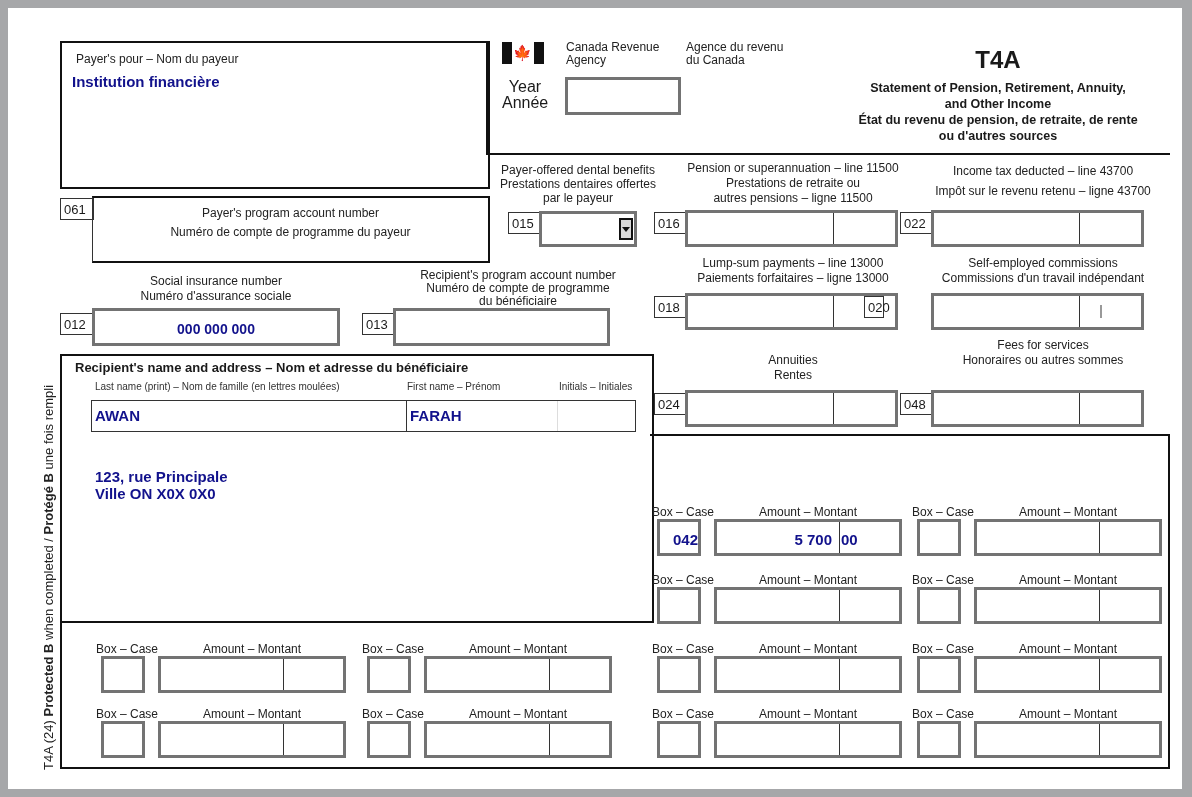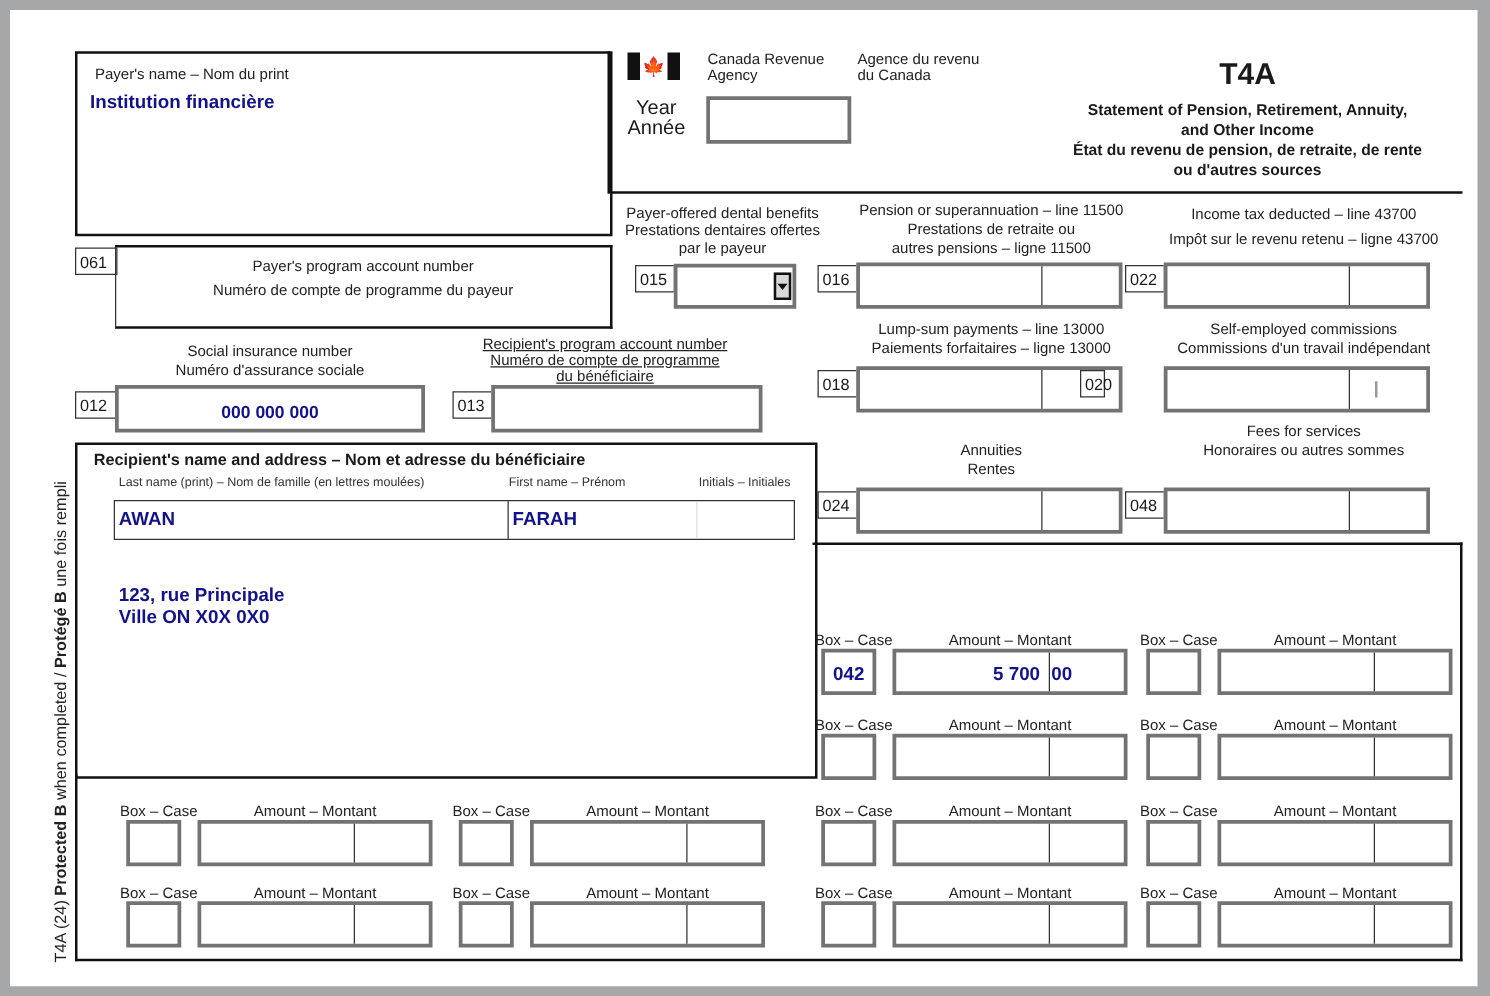--- a/index.html
+++ b/index.html
@@ -34,21 +34,21 @@
   .flag { position: absolute; display: flex; align-items: center; gap: 2px; }
   .flag .bar { width: 10px; height: 22px; background: #111; }
   .flag .leaf { width: 18px; height: 22px; display: flex; align-items: center; justify-content: center; font-size: 15px; color: #111; }
 </style>
 </head>
 <body>
 
 <div class="page">
 
   <div class="abs thick" style="left:52px; top:33px; width:426px; height:144px;">
-    <div class="abs lbl" style="left:14px; top:9px;">Payer's name – Nom du print</div>
+    <div class="abs lbl" style="left:14px; top:9px;">Payer's pour – Nom du payeur</div>
     <div class="abs fill" style="left:10px; top:30px; font-size:15px;">Institution financière</div>
   </div>
 
   <div class="flag" style="left:494px; top:34px;">
     <div class="bar"></div>
       <div class="leaf">🍁</div>
       <div class="bar"></div>
   </div>
   <div class="abs lbl" style="left:558px; top:33px; line-height:13px;">
     <div>Canada Revenue</div>
@@ -117,21 +117,21 @@
 
   <div class="abs lbl center" style="left:84px; top:266px; width:248px; line-height:15px;">
     <div>Social insurance number</div>
       <div>Numéro d'assurance sociale</div>
   </div>
   <div class="boxnum" style="left:52px; top:305px; width:33px;">012</div>
   <div class="field" style="left:84px; top:300px; width:248px; height:38px;">
     <div class="abs fill center" style="left:0; right:0; top:10px; font-size:14px;">000 000 000</div>
   </div>
 
-  <div class="abs lbl center" style="left:366px; top:261px; width:220px; line-height:13px;text-decoration:underline;">
+  <div class="abs lbl center" style="left:400px; top:261px; width:220px; line-height:13px;">
     <div>Recipient's program account number</div>
       <div>Numéro de compte de programme</div>
       <div>du bénéficiaire</div>
   </div>
   <div class="boxnum" style="left:354px; top:305px; width:32px;">013</div>
   <div class="field" style="left:385px; top:300px; width:217px; height:38px;">
     <span></span>
   </div>
 
   <div class="abs lbl center" style="left:660px; top:248px; width:250px; line-height:15px;">
@@ -194,21 +194,21 @@
   <div class="abs" style="left:642px; top:426px; width:520px; height:2px; background:#111;"></div>
   <div class="abs" style="left:1160px; top:426px; width:2px; height:335px; background:#111;"></div>
   <div class="abs" style="left:52px; top:759px; width:1110px; height:2px; background:#111;"></div>
   <div class="abs" style="left:52px; top:611px; width:2px; height:150px; background:#111;"></div>
 
 
   <div id="other-info-grid">
       <div class="abs" style="left: 644px; top: 497px;">
         <div class="abs lbl" style="left:0; top:0; font-size:12px;">Box – Case</div>
         <div class="abs lbl" style="left:107px; top:0; font-size:12px;">Amount – Montant</div>
-        <div class="field fill" style="left:5px; top:14px; width:44px; height:37px; font-size:15px; text-align:center; line-height:35px;">042</div>
+        <div class="field fill" style="left:5px; top:14px; width:44px; height:37px; font-size:15px; text-align:right; line-height:35px;">042</div>
         <div class="field" style="left:62px; top:14px; width:188px; height:37px;">
           <div class="split" style="left:122px;"></div>
           <span class="abs fill" style="right:67px; top:9px; font-size:15px;">5 700</span>
           <span class="abs fill" style="left:124px; top:9px; font-size:15px;">00</span>
         </div>
       </div>
       <div class="abs" style="left: 904px; top: 497px;">
         <div class="abs lbl" style="left:0; top:0; font-size:12px;">Box – Case</div>
         <div class="abs lbl" style="left:107px; top:0; font-size:12px;">Amount – Montant</div>
         <div class="field fill" style="left:5px; top:14px; width:44px; height:37px; font-size:15px; text-align:center; line-height:35px;"></div>

